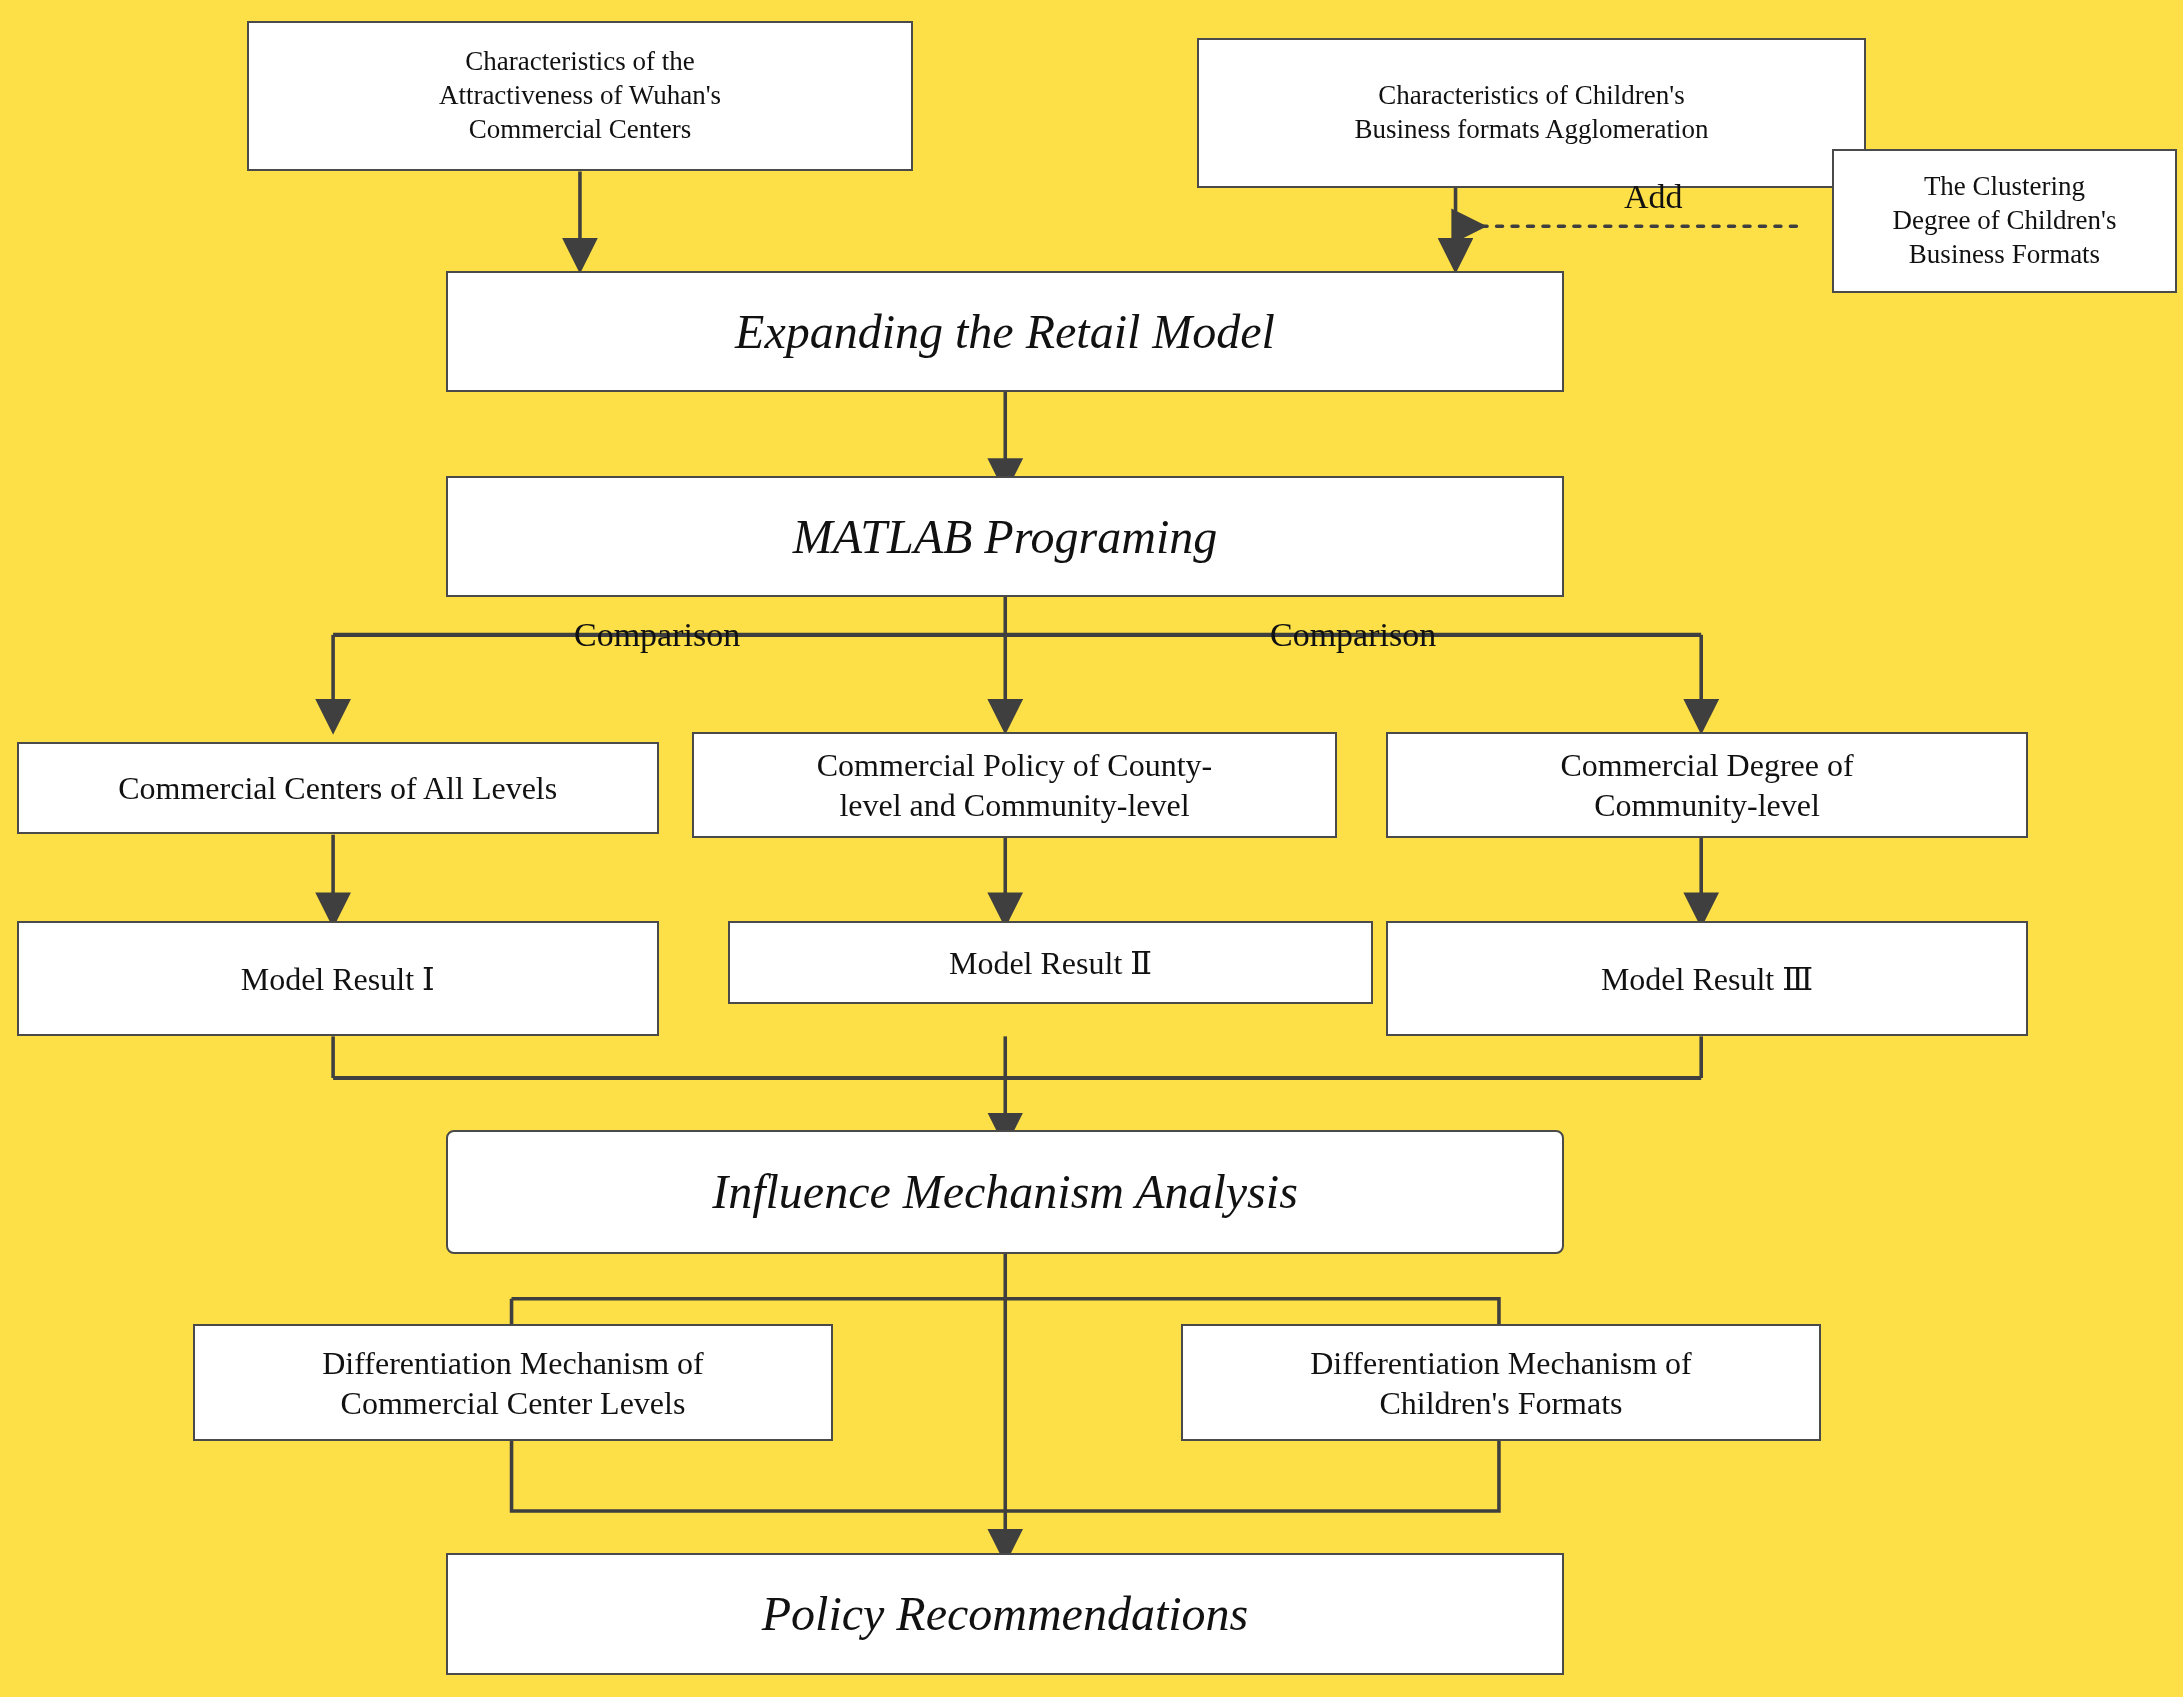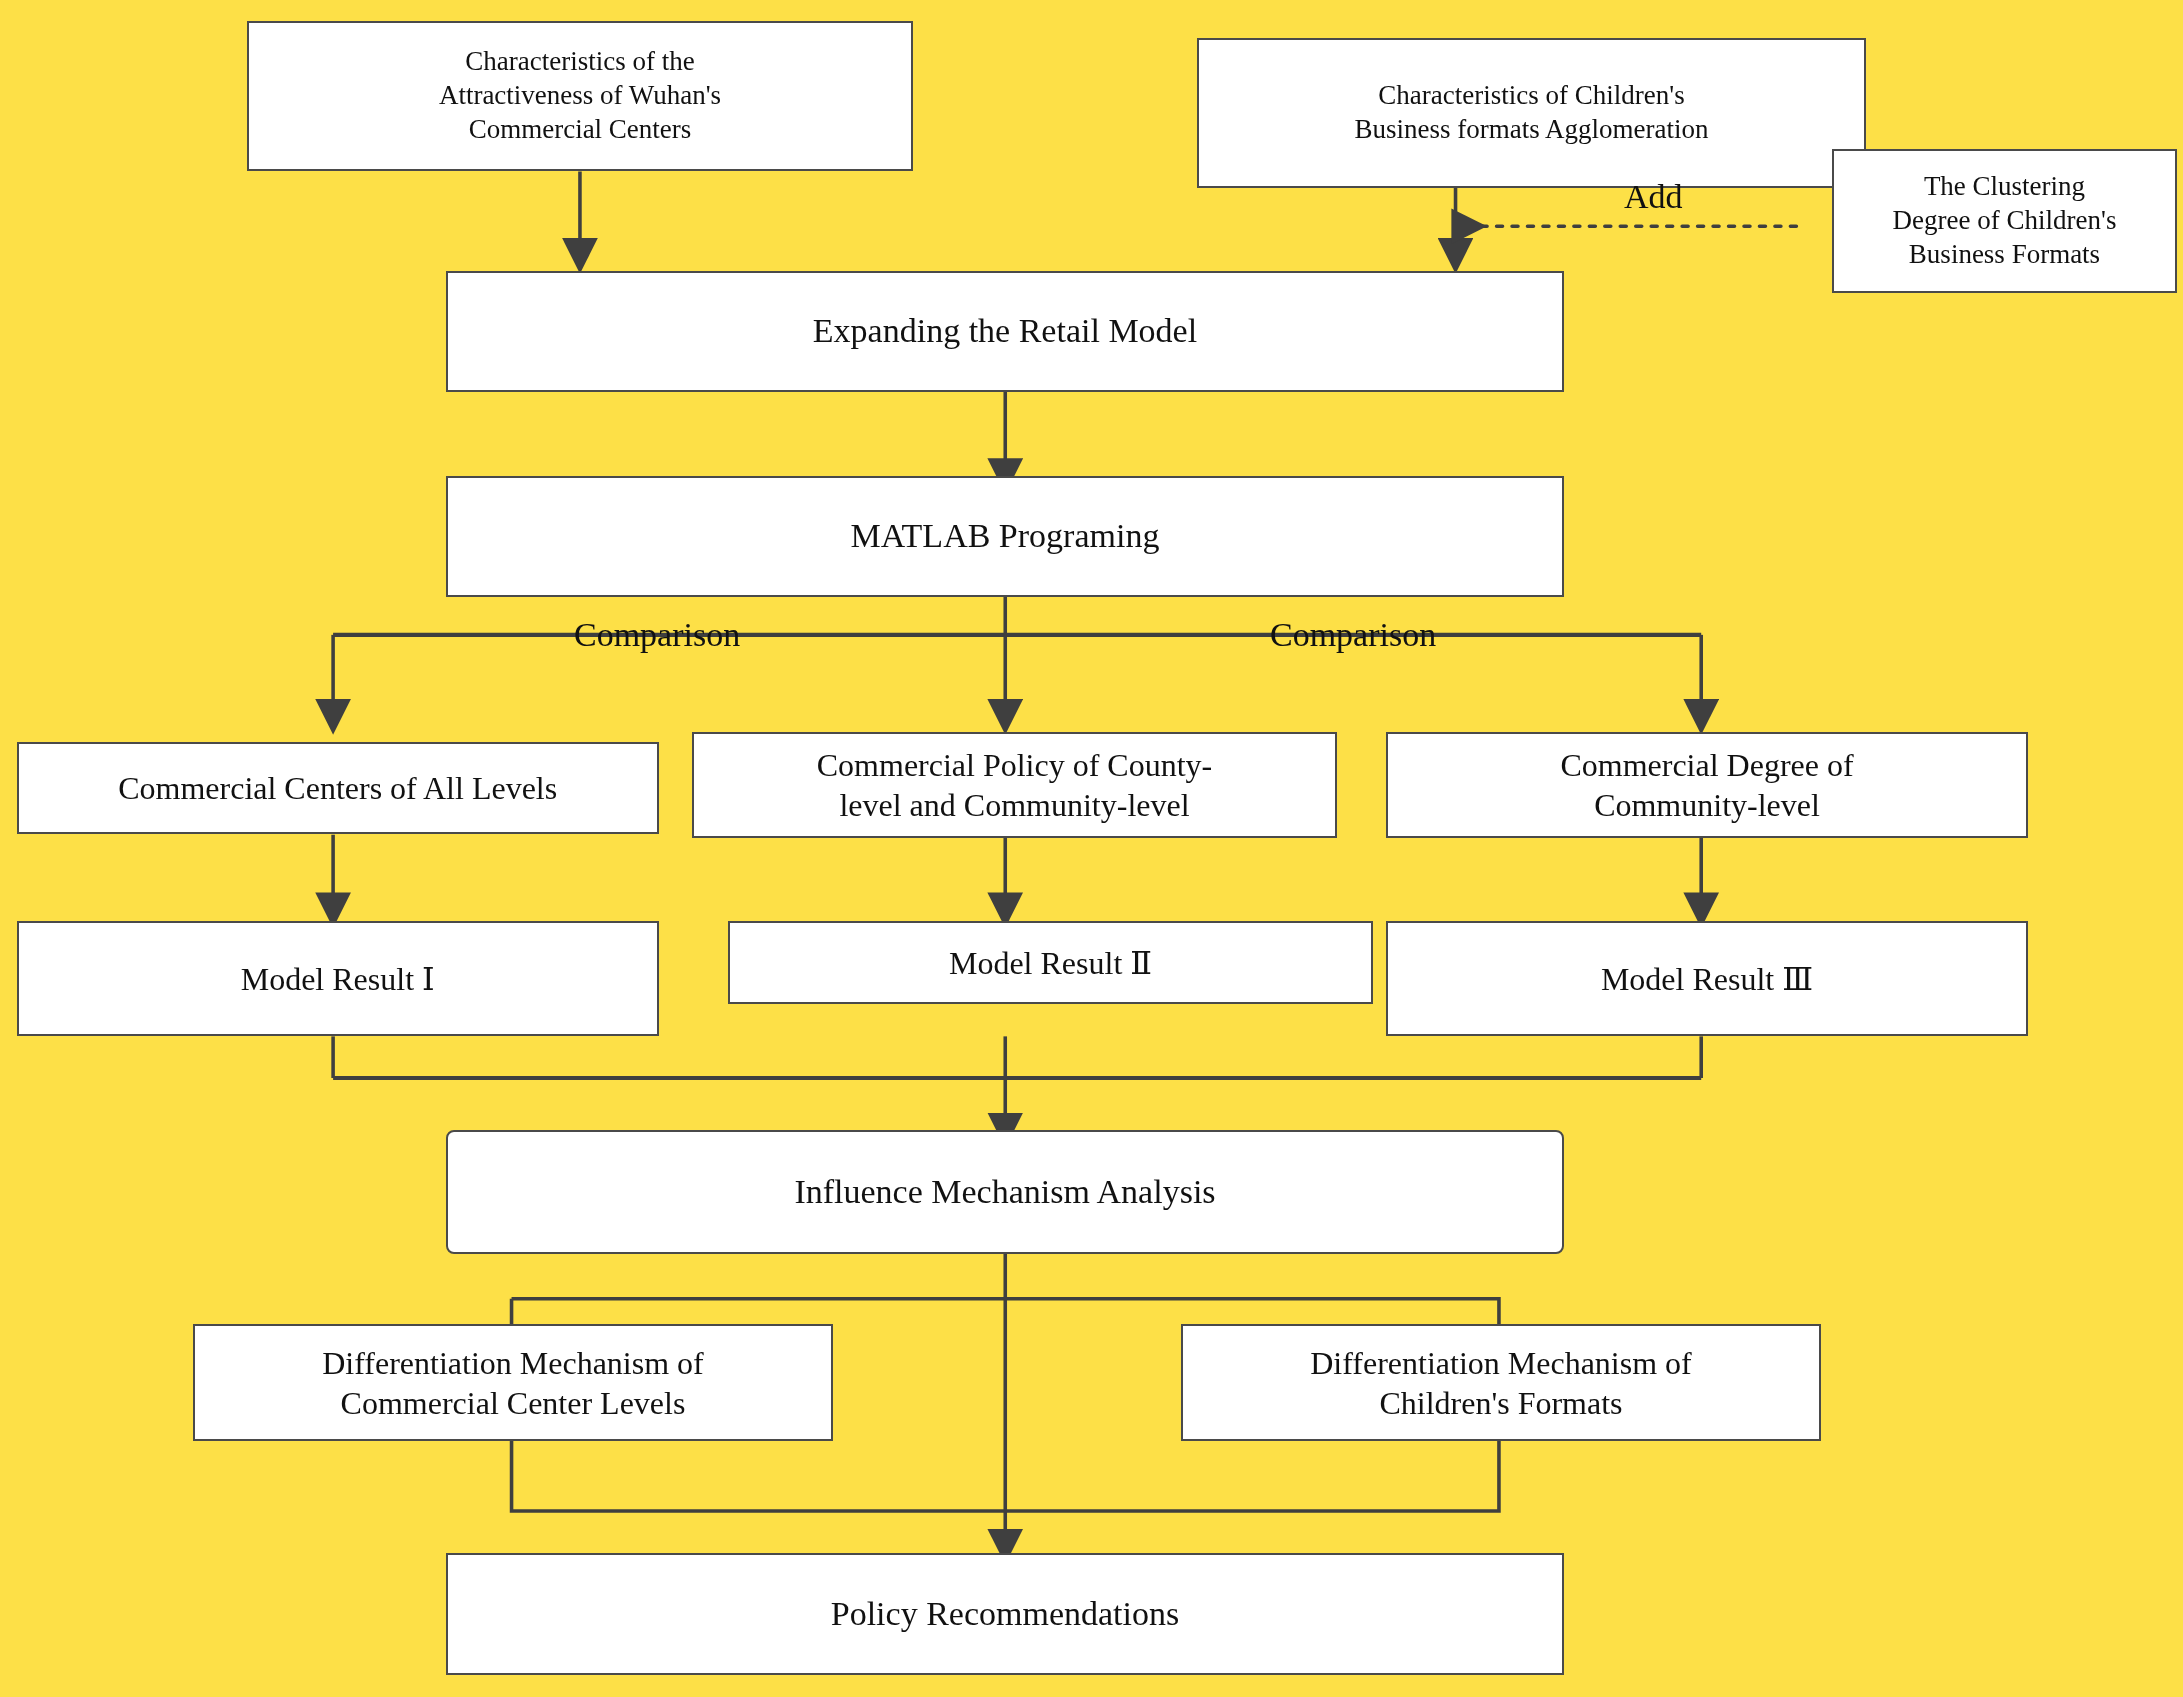--- a/index.html
+++ b/index.html
@@ -29,21 +29,21 @@
     color: #111111;
     padding: 3.6px 8.3px;
   }
   .node .txt {
     white-space: pre-line;
     display: block;
     width: 100%;
   }
   .t-sm  { font-size: 27px; }
   .t-md  { font-size: 32px; }
-  .t-lg  { font-size: 34px; }
+  .t-lg  { font-size: 48px; font-style: italic; }
   .edge-label {
     position: absolute;
     font-size: 34px;
     color: #111111;
     white-space: nowrap;
   }
   svg.links {
     position: absolute;
     left: 0; top: 0;
     width: 2183px;

